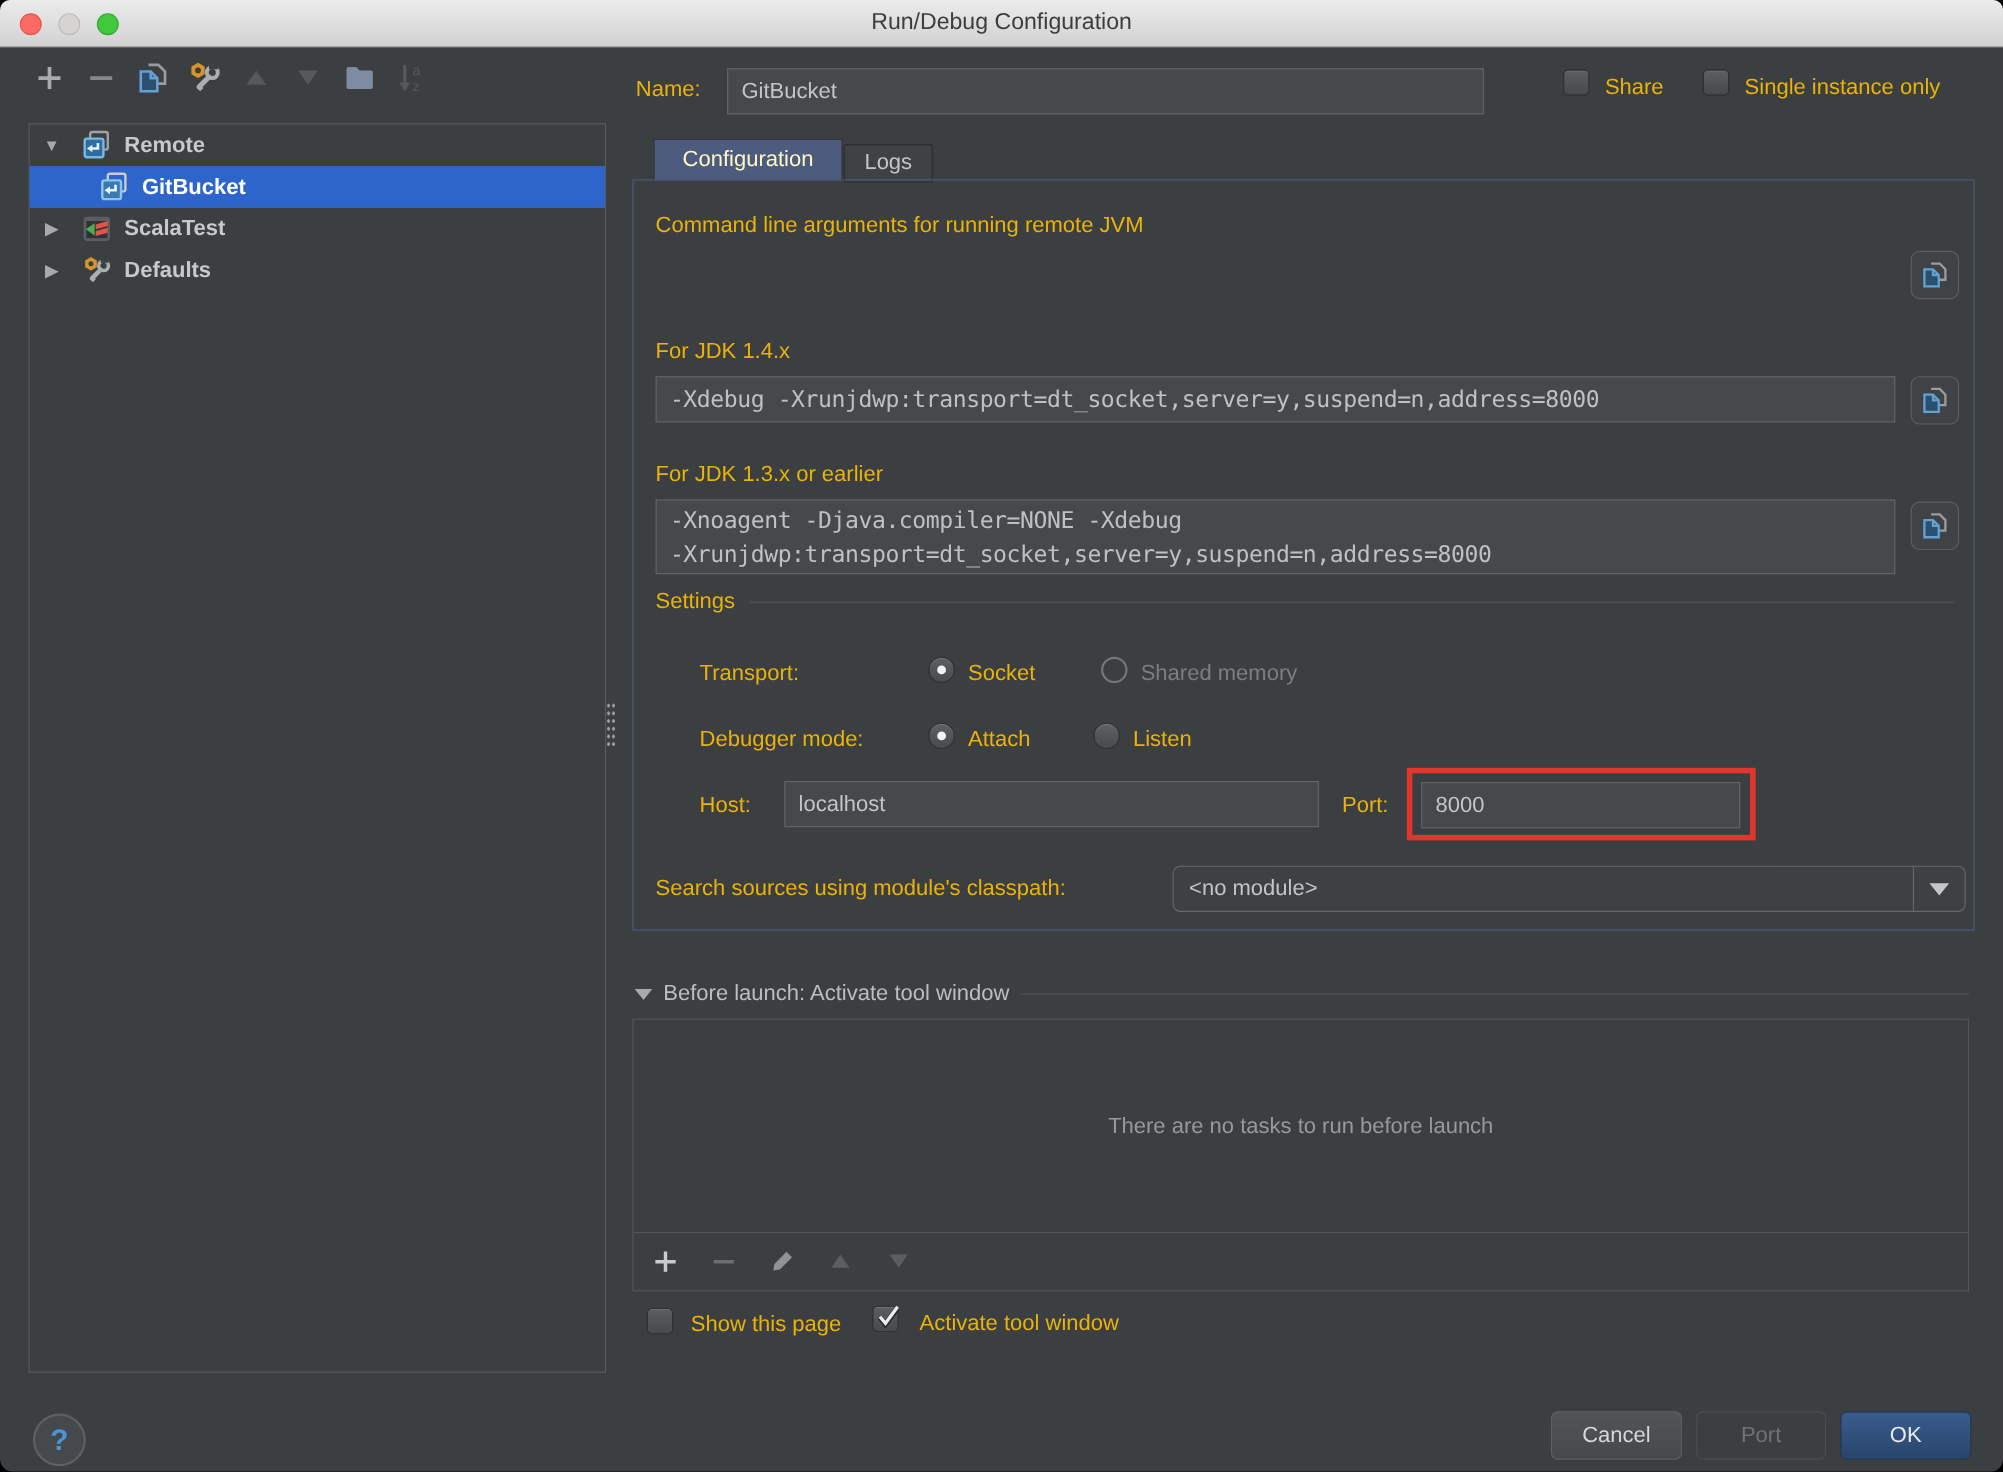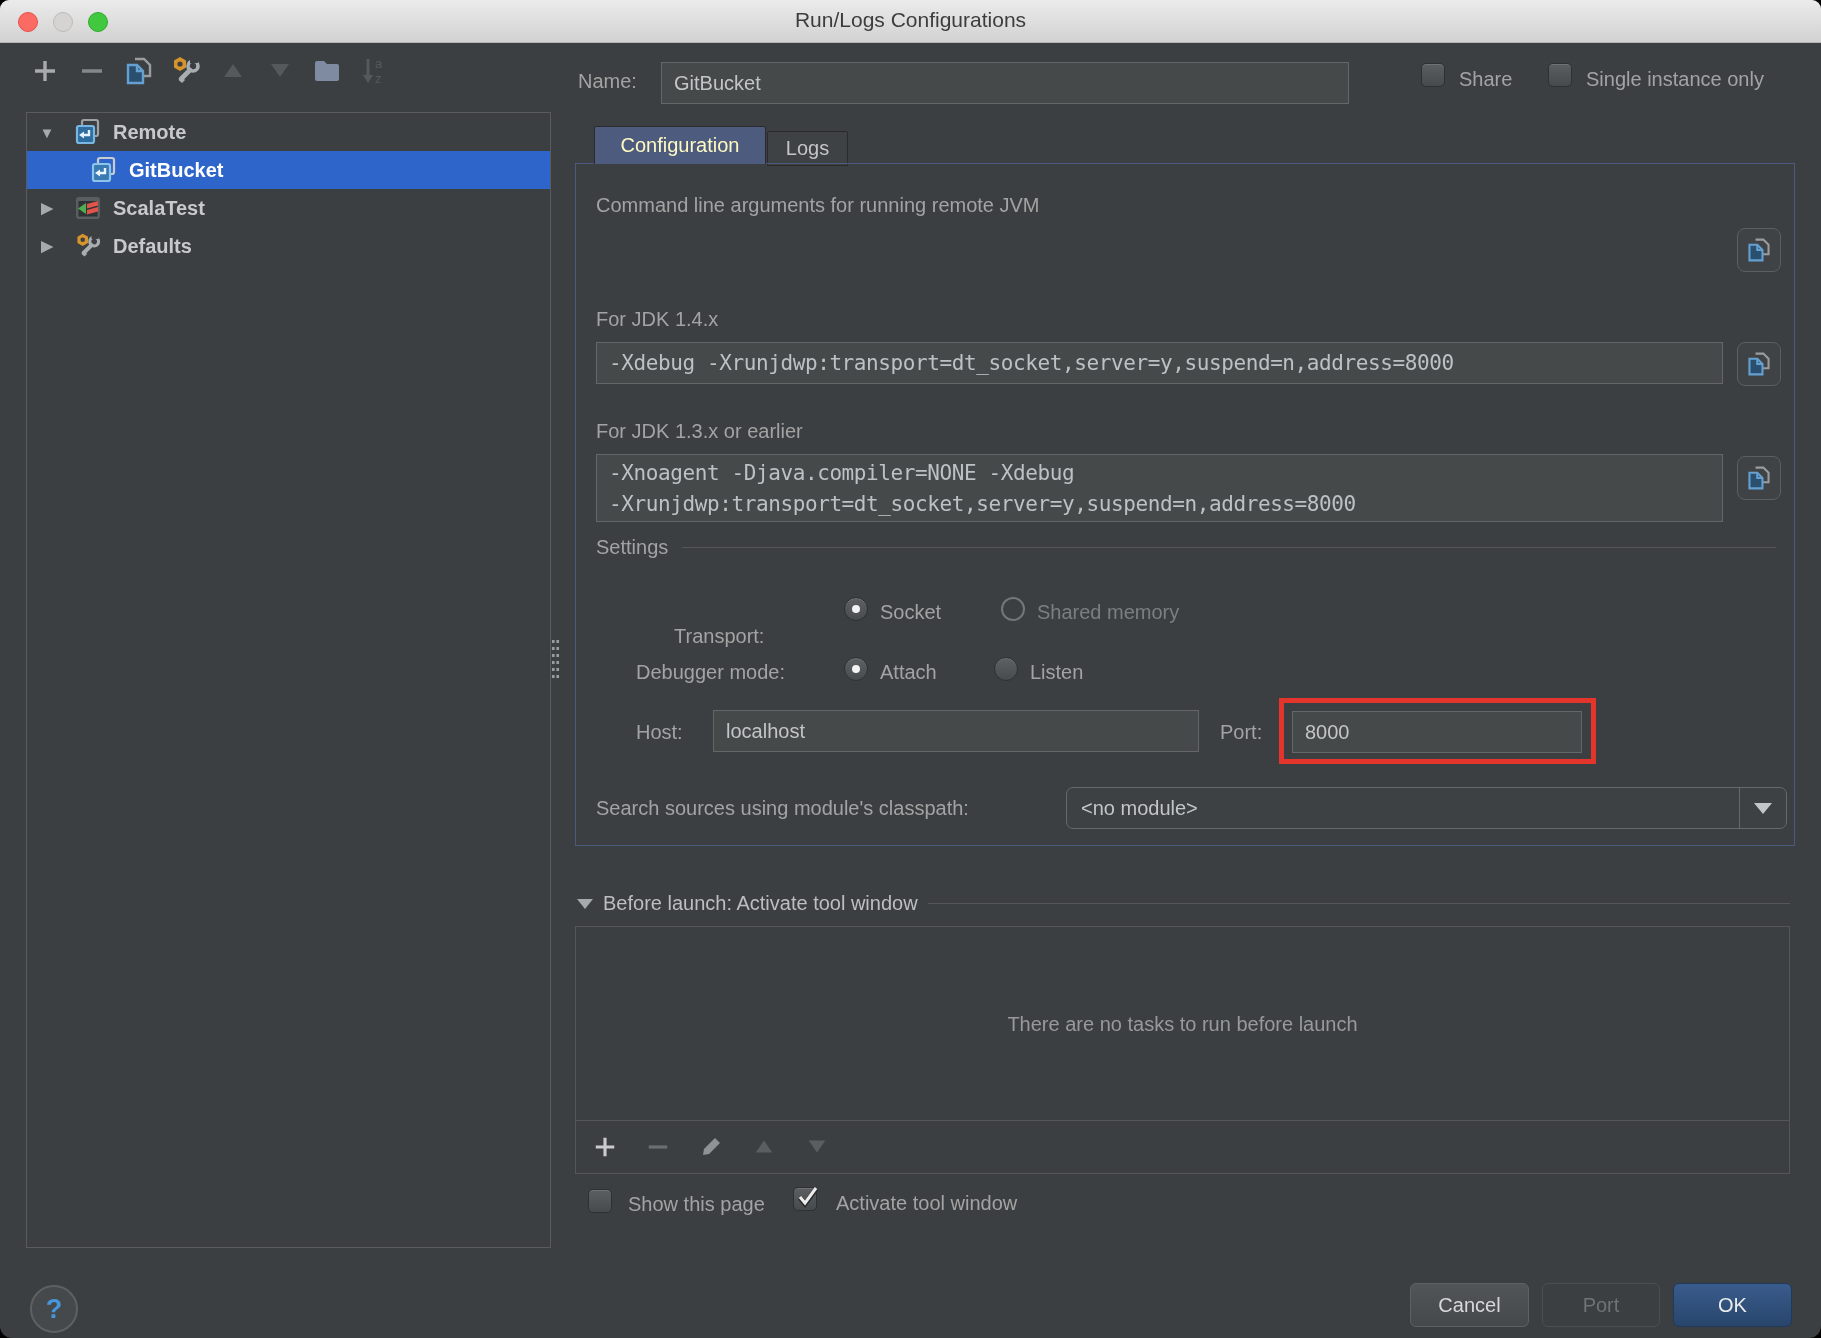--- a/index.html
+++ b/index.html
@@ -17,21 +17,21 @@
   .toolbar{position:absolute;left:28px;top:54px;display:flex;align-items:center;gap:13px;}
   .tb-btn{width:34px;height:34px;display:flex;align-items:center;justify-content:center;}
   
   .tree{position:absolute;left:26px;top:112px;width:523px;height:1134px;border:1px solid #5b5b5b;background:#3c3f41;}
   .trow{position:relative;height:38px;display:flex;align-items:center;font-size:20px;font-weight:bold;color:#c7c9cb;}
   .trow.sel{background:#2e65cb;color:#ffffff;}
   .tw-arrow{width:16px;text-align:center;font-size:15px;color:#a7aaac;margin-left:12px;flex:0 0 auto;}
   .t-icon{margin-left:18px;margin-right:10px;flex:0 0 auto;display:flex;}
   .trow.child .t-icon{margin-left:62px;}
   
-  .lbl{position:absolute;font-size:20px;color:#a3a3a3;white-space:nowrap;}
+  .lbl{position:absolute;font-size:20px;color:#eab308;white-space:nowrap;}
   .field{position:absolute;background:#45494a;border:1px solid #646668;color:#c3c5c7;font-size:20px;
     padding:0 12px;display:flex;align-items:center;box-sizing:border-box;}
   .field.mono{font-family:"DejaVu Sans Mono",monospace;font-size:21px;color:#bdc1c4;letter-spacing:-0.4px;}
   input.field{outline:none;}
   .checkbox{position:absolute;width:24px;height:24px;border-radius:5px;box-sizing:border-box;
     background:linear-gradient(#5b5f61,#464a4c);border:1px solid #2e3132;box-shadow:inset 0 1px 0 rgba(255,255,255,.12);}
   .checkbox svg{position:absolute;left:1px;top:-3px;}
   
   .tab{position:absolute;box-sizing:border-box;border:1px solid #2b2b2b;display:flex;align-items:center;justify-content:center;font-size:20px;}
   .tab.active{left:594px;top:126px;width:172px;height:38px;background:#4c5b7e;color:#fef9c3;z-index:2;border-bottom:none;border-radius:2px 2px 0 0;}
@@ -77,21 +77,21 @@
 </style>
 </head>
 <body>
 
 <div class="window">
 
   <div class="titlebar">
     <span class="tl red"></span>
     <span class="tl gray"></span>
     <span class="tl green"></span>
-    <div class="title">Run/Logs Configurations</div>
+    <div class="title">Run/Debug Configuration</div>
   </div>
 
   <div class="toolbar">
     <div class="tb-btn">
       <svg width="26" height="26" viewBox="0 0 26 26">
           <path d="M13 3v20M3 13h20" stroke="#a8abad" stroke-width="3.4"></path>
         </svg>
     </div>
     <div class="tb-btn">
       <svg width="26" height="26" viewBox="0 0 26 26">
@@ -236,21 +236,21 @@
         <path d="M4 9h9l6 6v12H4z" fill="#2b4f6e" stroke="#64a1d2" stroke-width="2.4"></path>
         <path d="M13 9v6h6" fill="none" stroke="#64a1d2" stroke-width="2.4"></path>
       </svg>
     </div>
 
     <div class="group-head" style="left:20px;top:372px;width:1180px;">
       <span class="lbl" style="position:static;">Settings</span>
       <span class="group-line"></span>
     </div>
 
-    <div class="lbl" style="left:60px;top:461px;margin-left:38px;">Transport:</div>
+    <div class="lbl" style="left:60px;top:437px;">Transport:</div>
     <div class="radio on" style="left:268px;top:433px;"></div>
     <div class="lbl" style="left:304px;top:437px;">Socket</div>
     <div class="radio disabled" style="left:425px;top:433px;"></div>
     <div class="lbl dim" style="left:461px;top:437px;">Shared memory</div>
 
     <div class="lbl" style="left:60px;top:497px;">Debugger mode:</div>
     <div class="radio on" style="left:268px;top:493px;"></div>
     <div class="lbl" style="left:304px;top:497px;">Attach</div>
     <div class="radio" style="left:418px;top:493px;"></div>
     <div class="lbl" style="left:454px;top:497px;">Listen</div>

